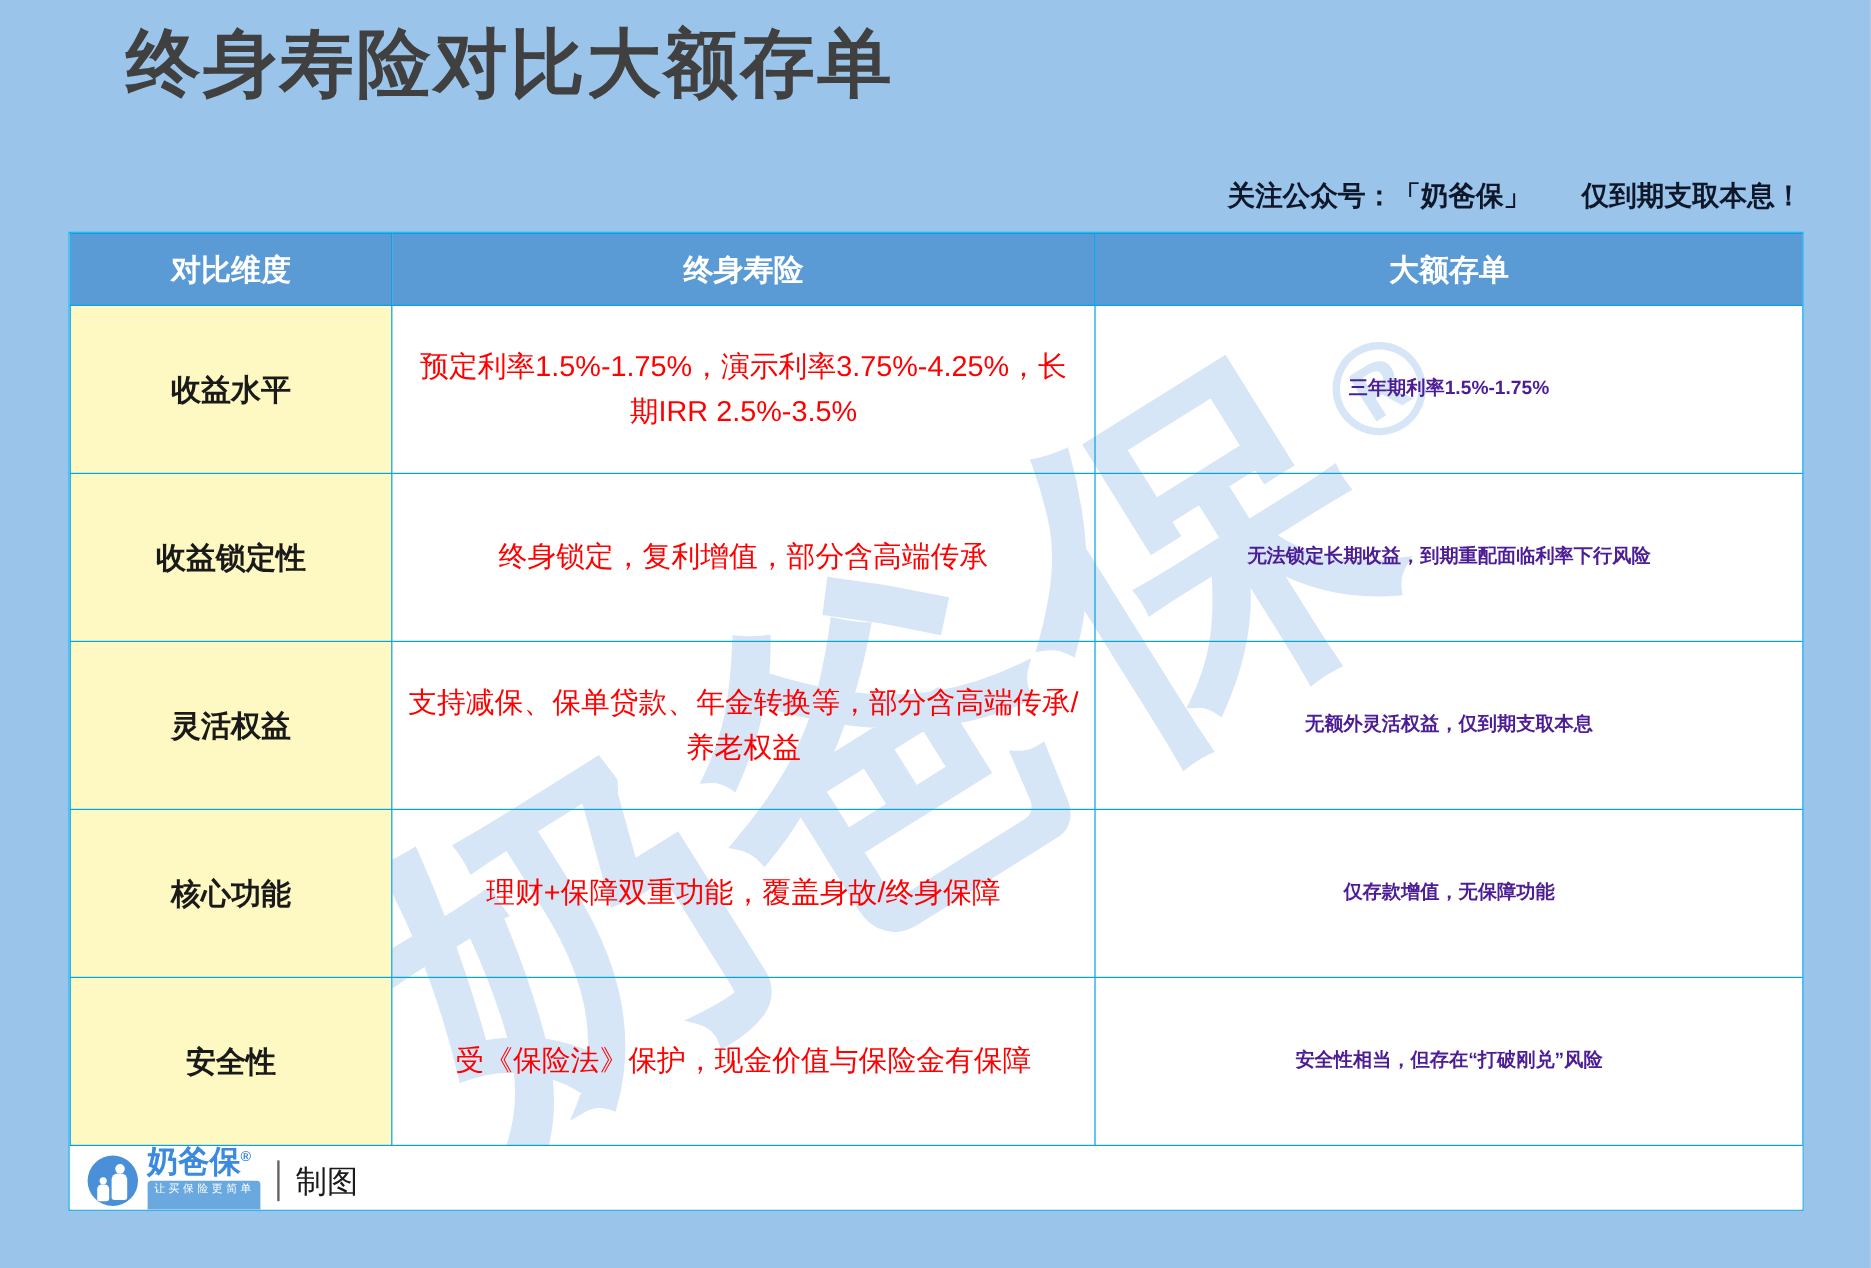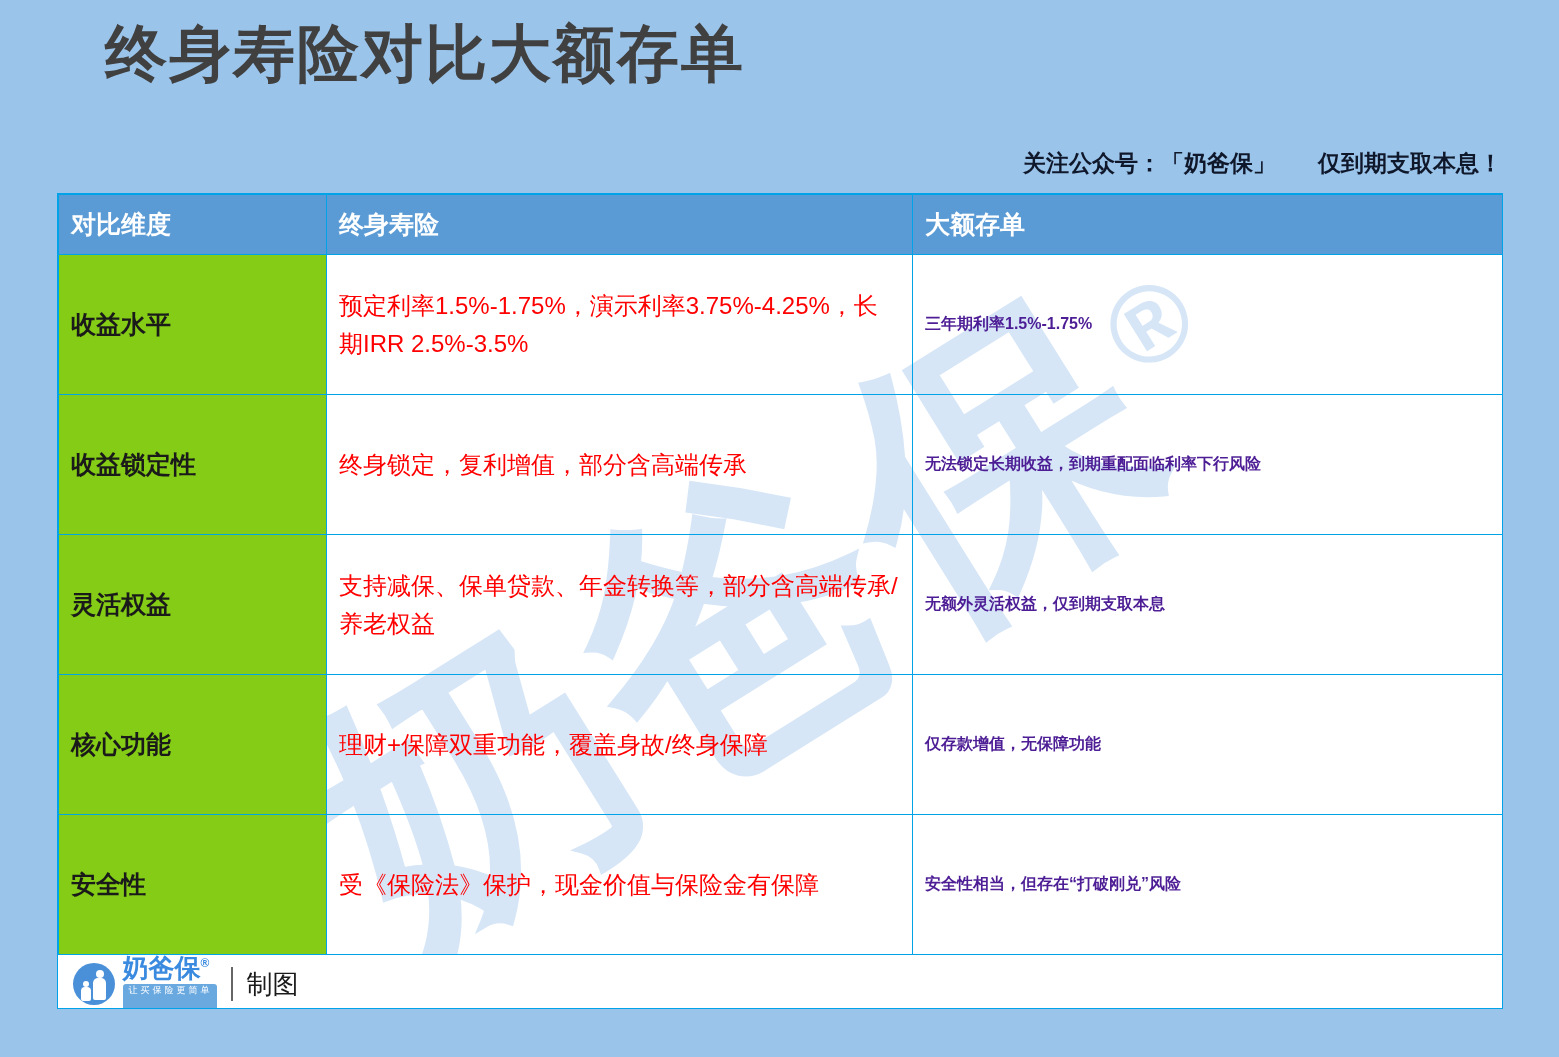--- a/index.html
+++ b/index.html
@@ -75,21 +75,21 @@
 
   table.cmp {
     position: relative;
     z-index: 1;
     width: 100%;
     border-collapse: collapse;
     table-layout: fixed;
   }
   table.cmp td, table.cmp th {
     border: 1px solid #00a2e8;
-    text-align: left;
+    text-align: center;
     vertical-align: middle;
     padding: 8px 12px;
   }
 
   col.c1 { width: 268px; }
   col.c2 { width: 586px; }
   col.c3 { width: 590px; }
 
   
   thead th {
@@ -100,21 +100,21 @@
     height: 60px;
     border-top: none;
   }
 
   
   tbody td {
     height: 140px;
     background: transparent;
   }
   td.dim {
-    background: #84cc16;
+    background: #fef9c3;
     font-size: 25px;
     font-weight: bold;
     color: #1a1a1a;
   }
   td.life {
     font-size: 24px;
     font-weight: normal;
     color: #ff0000;
     line-height: 1.55;
     padding-left: 34px;

